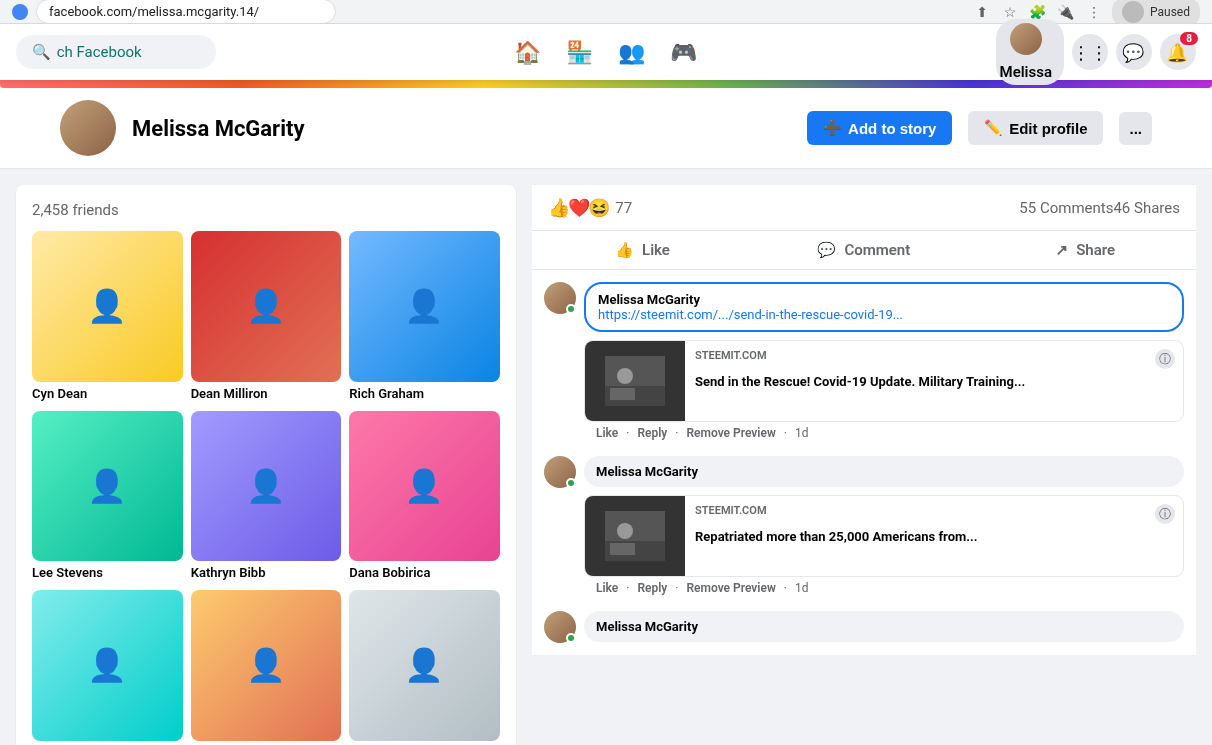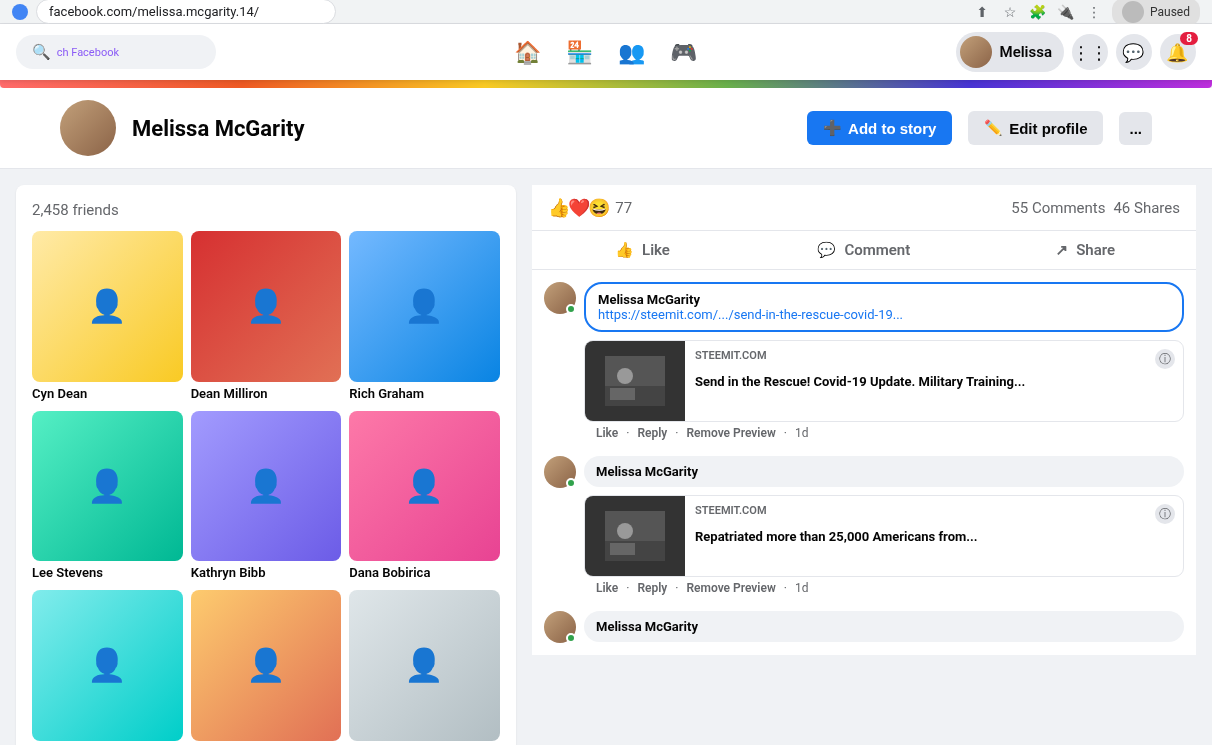--- a/index.html
+++ b/index.html
@@ -66,21 +66,21 @@
       border-radius: 50%;
       display: flex;
       align-items: center;
       justify-content: center;
       cursor: pointer;
       color: #65676b;
       font-size: 22px;
       transition: background 0.2s;
     }
     .fb-nav-right { margin-left: auto; display: flex; align-items: center; gap: 8px; }
-    .fb-user-chip { display: flex; align-items: center; gap: 8px; background: #e4e6eb; border-radius: 20px; padding: 4px 12px 4px 4px; cursor: pointer; font-weight: 600; font-size: 15px; }
+    .fb-user-chip { display: flex; align-items: center; gap: 8px; background: #e4e6eb; border-radius: 20px; padding: 4px 12px 4px 4px; cursor: pointer; font-weight: 600; font-size: 15px; flex-direction: column; }
     .fb-user-avatar { width: 32px; height: 32px; border-radius: 50%; background: linear-gradient(135deg, #c2a07a, #8b6347); }
     .icon-circle { width: 36px; height: 36px; border-radius: 50%; background: #e4e6eb; display: flex; align-items: center; justify-content: center; cursor: pointer; font-size: 18px; position: relative; }
     .notif-badge { position: absolute; top: -2px; right: -2px; background: #e41e3f; color: white; font-size: 10px; font-weight: 700; border-radius: 10px; padding: 1px 5px; min-width: 18px; text-align: center; }
 
     
     .profile-header {
       background: white;
       padding: 12px 140px;
       display: flex;
       align-items: center;
@@ -163,21 +163,21 @@
       padding: 12px 16px;
       border-bottom: 1px solid #e4e6eb;
       display: flex;
       align-items: center;
       justify-content: space-between;
     }
     .reactions-left { display: flex; align-items: center; gap: 6px; }
     .reaction-icons { display: flex; }
     .reaction-icon { font-size: 18px; margin-right: -2px; }
     .reaction-count { font-size: 15px; color: #65676b; }
-    .reactions-right { display: flex; gap: 8px; font-size: 15px; color: #65676b; }
+    .reactions-right { display: flex; font-size: 15px; color: #65676b; }
     .post-actions {
       background: white;
       display: flex;
       border-bottom: 1px solid #e4e6eb;
     }
     .action-btn {
       flex: 1;
       padding: 10px;
       display: flex;
       align-items: center;
@@ -256,21 +256,21 @@
     <div class="paused-badge">
       <div class="paused-avatar"></div>
       <span>Paused</span>
     </div>
   </div>
 </div>
 
 <div class="fb-nav">
   <div class="fb-search">
     <span>🔍</span>
-    <span style="color:#8b5cf6;font-size:11px;">ch Facebook</span>
+    <span style="color:#0f766e;font-size:15px;">ch Facebook</span>
   </div>
 
   <div class="fb-nav-center">
     <div class="nav-icon-btn">🏠</div>
     <div class="nav-icon-btn">🏪</div>
     <div class="nav-icon-btn">👥</div>
     <div class="nav-icon-btn">🎮</div>
   </div>
 
   <div class="fb-nav-right">

